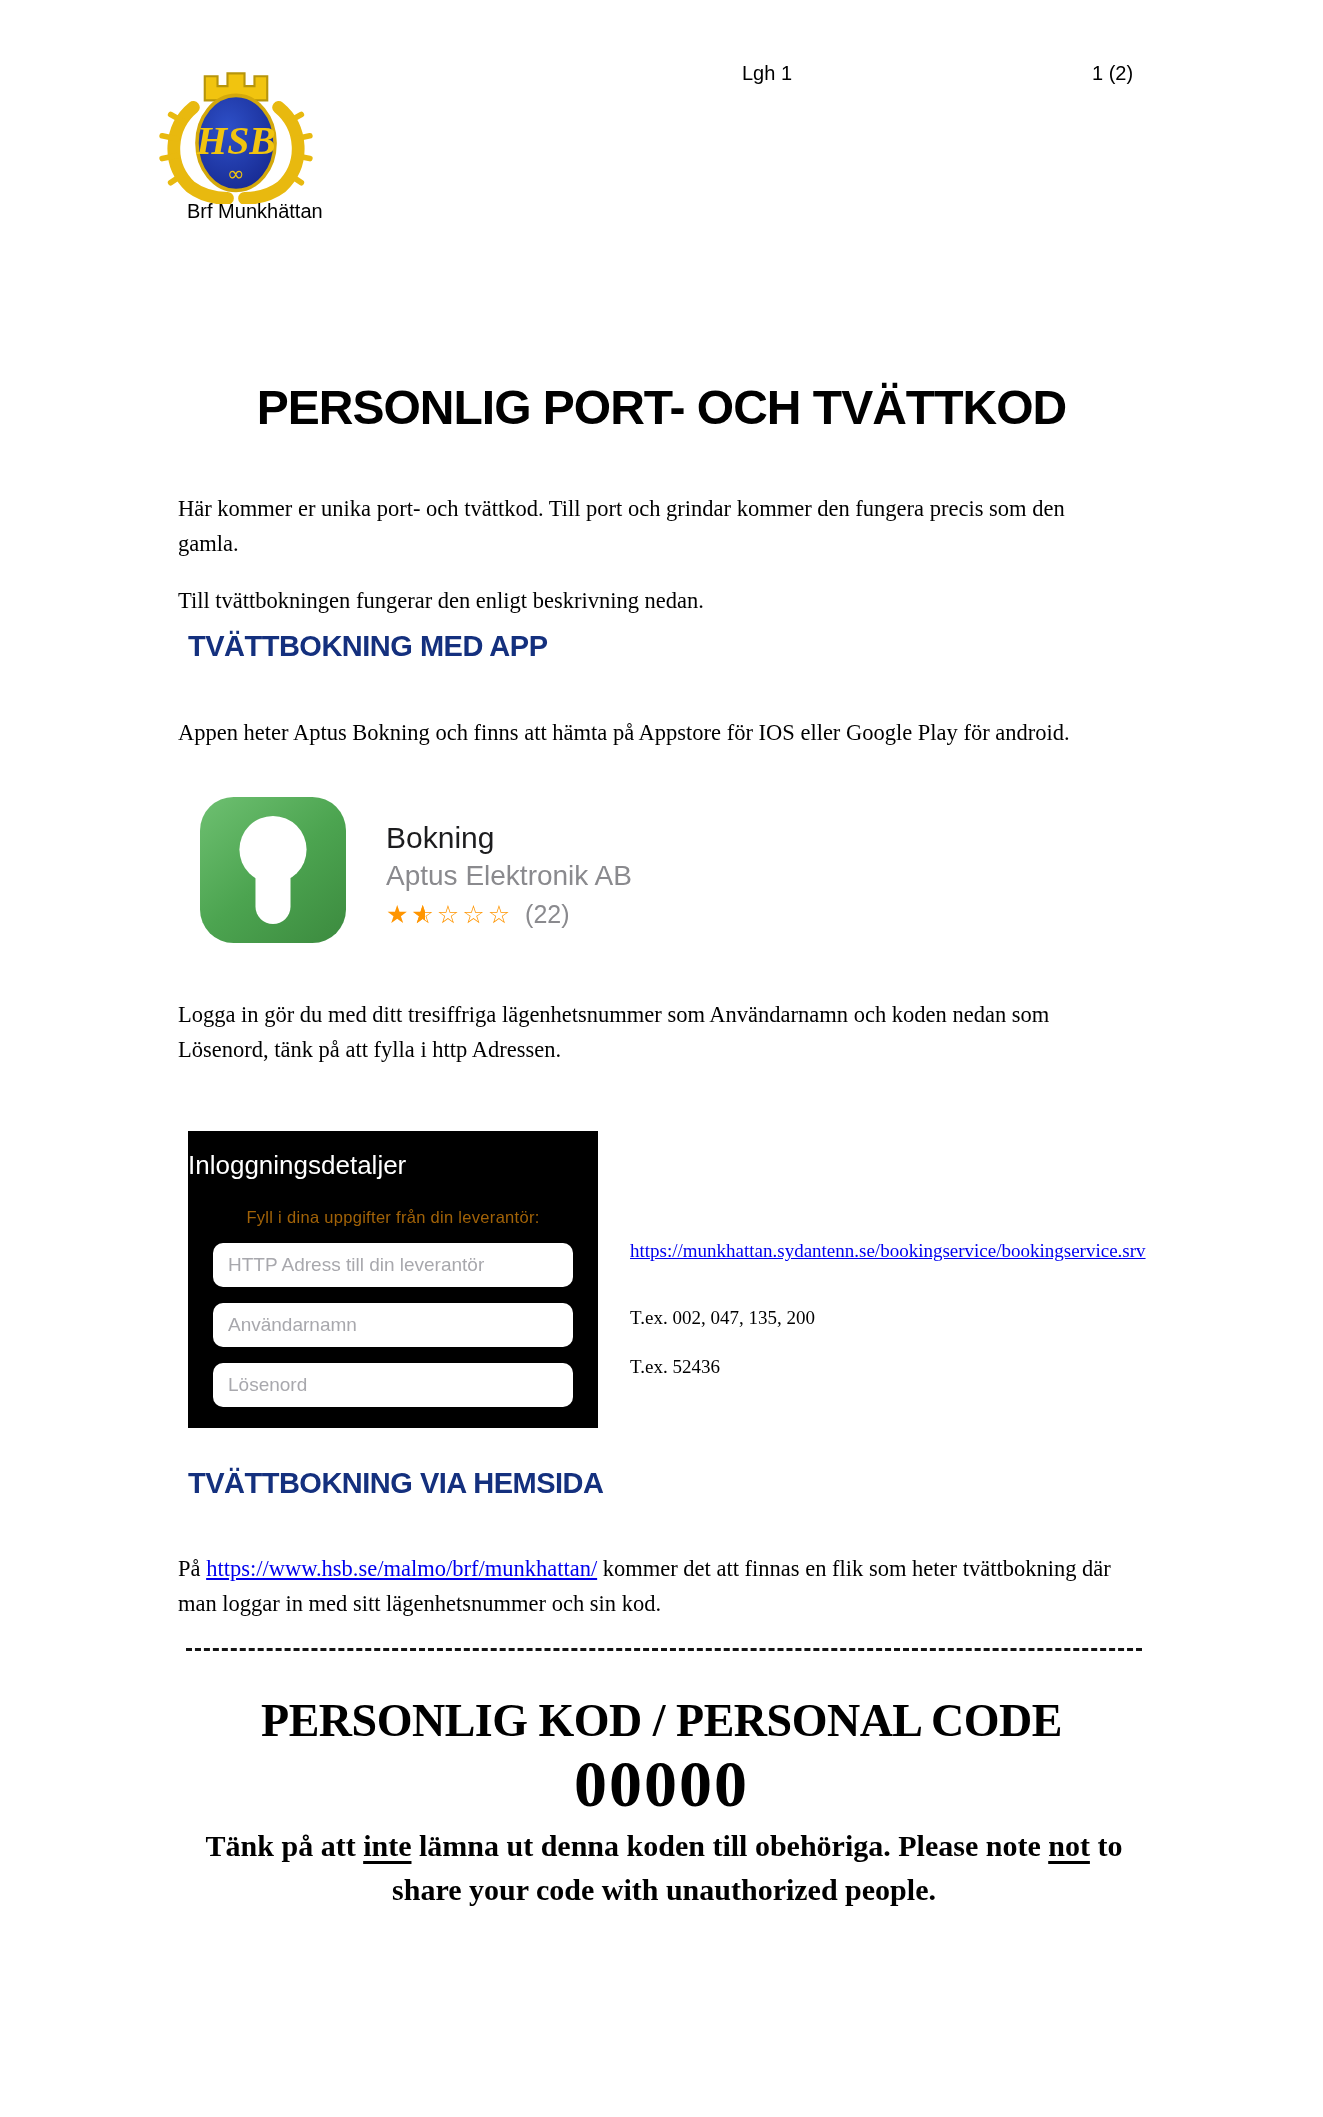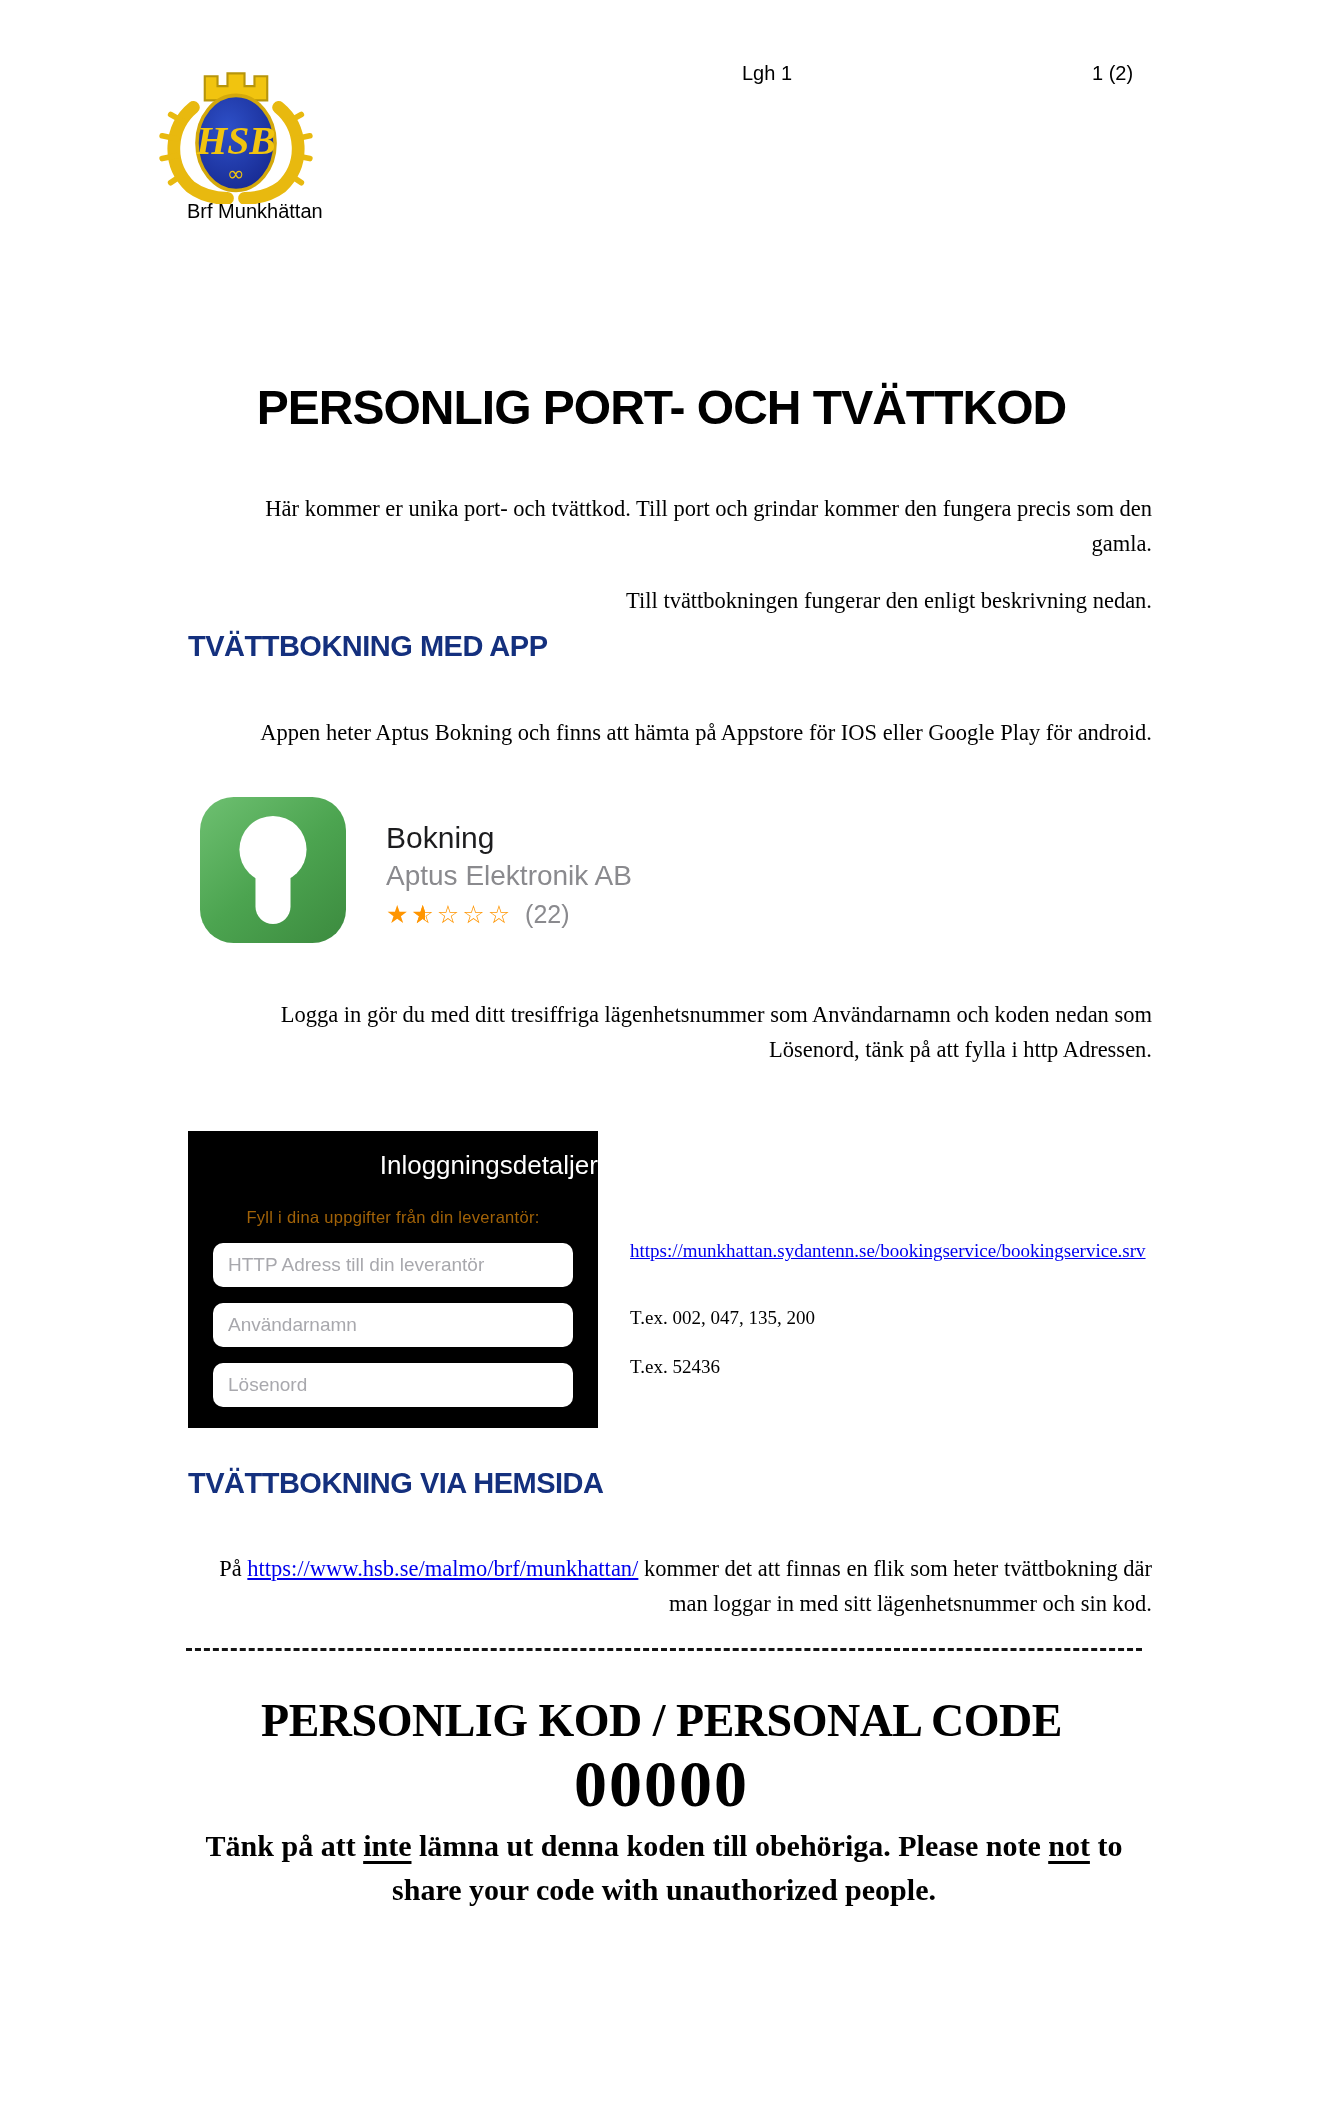--- a/index.html
+++ b/index.html
@@ -17,41 +17,41 @@
   
   .doc-title{position:absolute;left:0;top:380px;width:100%;text-align:center;
              font-family:"Liberation Sans",sans-serif;font-weight:bold;font-size:48px;
              letter-spacing:-1px;color:#000000;}
   .sec-heading{position:absolute;left:188px;font-family:"Liberation Sans",sans-serif;
                font-weight:bold;font-size:29px;letter-spacing:-0.5px;color:#14307E;}
   .h-app{top:630px;}
   .h-web{top:1467px;}
 
   
-  .para{position:absolute;left:200px;width:952px;font-size:22.5px;line-height:35px;color:#000;text-align:right;}
+  .para{position:absolute;left:178px;width:952px;font-size:22.5px;line-height:35px;color:#000;}
   .p1{top:468px;} .p2{top:560px;} .p3{top:692px;} .p4{top:974px;} .p5{top:1528px;}
 
   a.doc-link{color:#0000EE;text-decoration:underline;cursor:pointer;}
 
   
   .app-card{position:absolute;left:200px;top:797px;display:flex;align-items:flex-start;}
   .app-icon{width:146px;height:146px;flex:0 0 auto;}
   .app-info{margin-left:40px;padding-top:24px;font-family:"Liberation Sans",sans-serif;}
   .app-name{font-size:30px;color:#1c1c1e;}
   .app-dev{font-size:28px;color:#8a8a8e;margin-top:5px;}
   .app-rating{margin-top:8px;display:flex;align-items:center;font-size:25px;}
   .stars{color:#FF9500;font-family:"DejaVu Sans",sans-serif;letter-spacing:3px;display:inline-block;}
   .stars .star-half{position:relative;display:inline-block;}
   .stars .star-half .fill{position:absolute;left:0;top:0;width:55%;overflow:hidden;}
   .rating-count{color:#8a8a8e;margin-left:12px;font-size:25px;}
 
   
   .login-box{position:absolute;left:188px;top:1131px;width:410px;height:297px;background:#000;
              font-family:"Liberation Sans",sans-serif;}
-  .login-title{color:#fff;text-align:right;font-size:26px;padding-top:19px;}
+  .login-title{color:#fff;text-align:left;font-size:26px;padding-top:19px;}
   .login-sub{color:#a16207;text-align:center;font-size:16.5px;margin-top:27px;letter-spacing:0.3px;}
   .login-input{display:block;width:330px;height:44px;margin:14px auto 16px;border:none;border-radius:10px;
                background:#fff;padding:0 15px;font-size:19px;font-family:"Liberation Sans",sans-serif;
                color:#333;outline:none;box-sizing:content-box;}
   .login-input::placeholder{color:#a8a8ad;opacity:1;}
   .li-1{margin-top:16px;}
 
   
   .note{position:absolute;left:630px;font-size:19px;}
   .note-url{top:1240px;}

